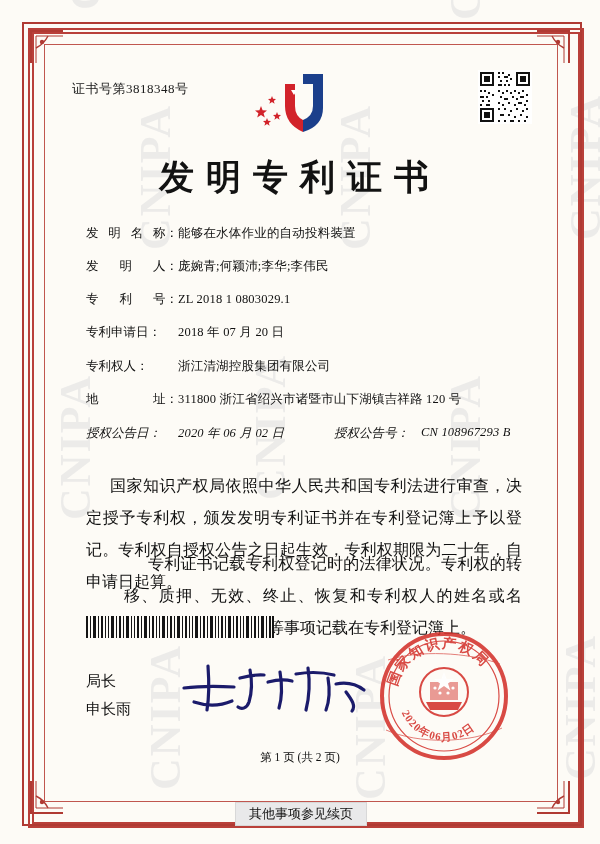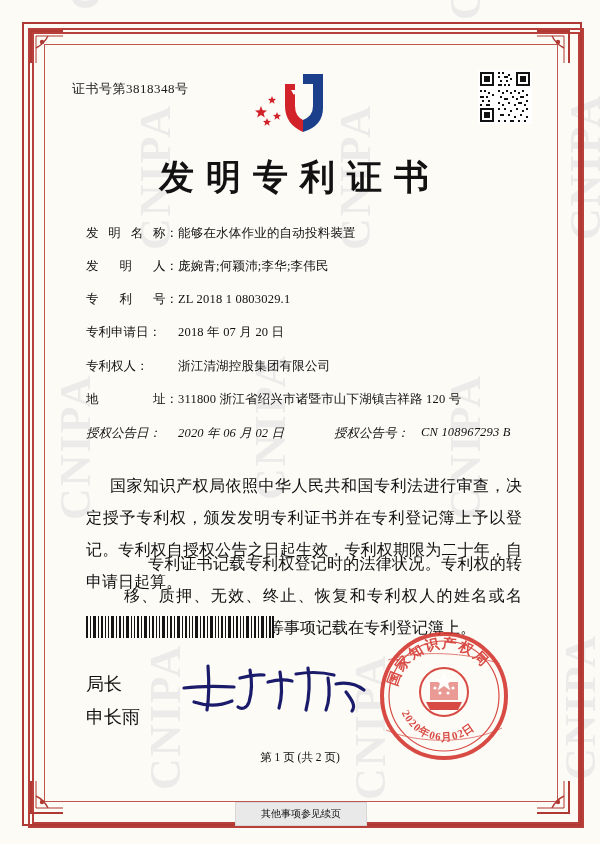--- a/index.html
+++ b/index.html
@@ -188,21 +188,21 @@
     left: 42px;
     top: 588px;
     width: 188px;
     height: 22px;
   }
   
   .sig-labels {
     position: absolute;
     left: 42px;
     top: 640px;
-    font-size: 18px;
+    font-size: 15px;
     line-height: 1.85;
     color: #111;
   }
   .sig-script {
     position: absolute;
     left: 132px;
     top: 630px;
     width: 200px;
     height: 60px;
   }
@@ -227,21 +227,21 @@
   }
   .footnote {
     position: absolute;
     left: 50%;
     margin-left: -65px;
     top: 802px;
     width: 130px;
     height: 22px;
     background: #e9e9ea;
     border: 1px solid #d8d8d8;
-    font-size: 10px;
+    font-size: 13px;
     color: #111;
     display: flex;
     align-items: center;
     justify-content: center;
     z-index: 5;
   }
 </style>
 </head>
 <body>
 

